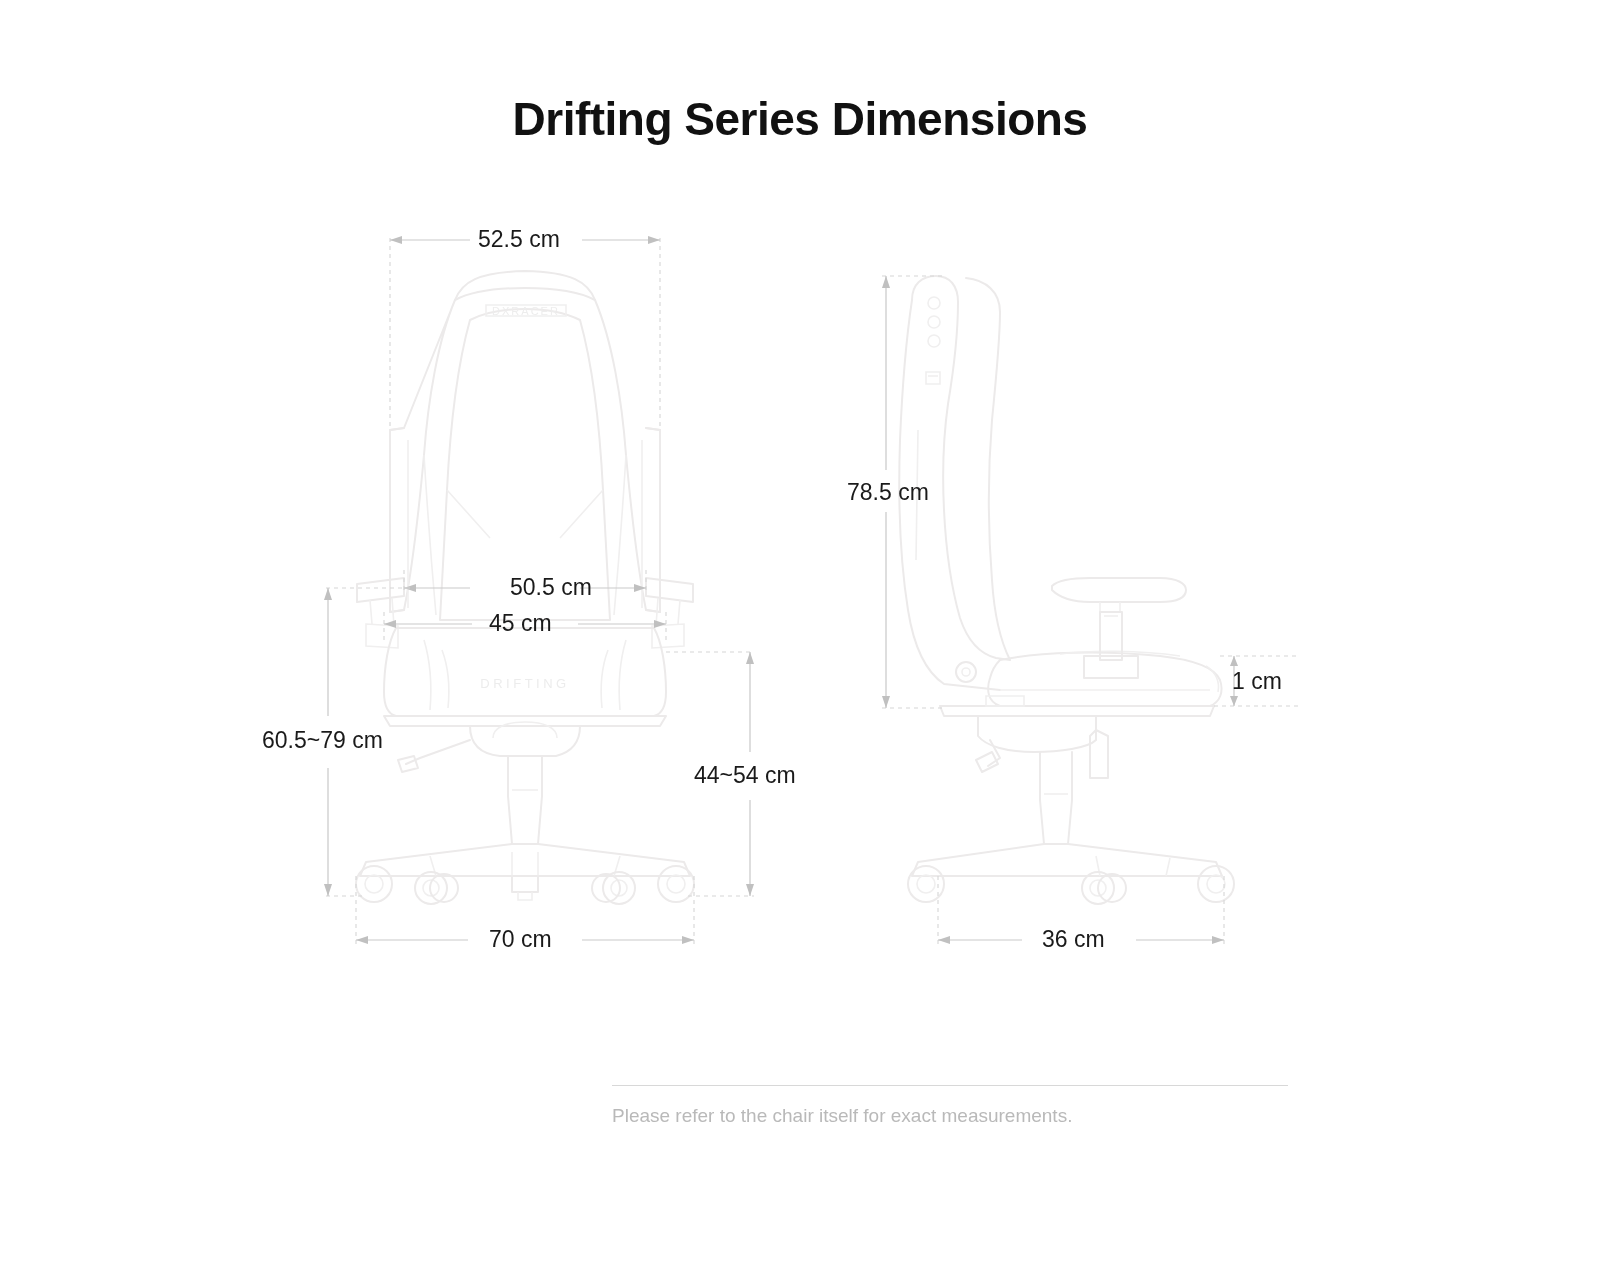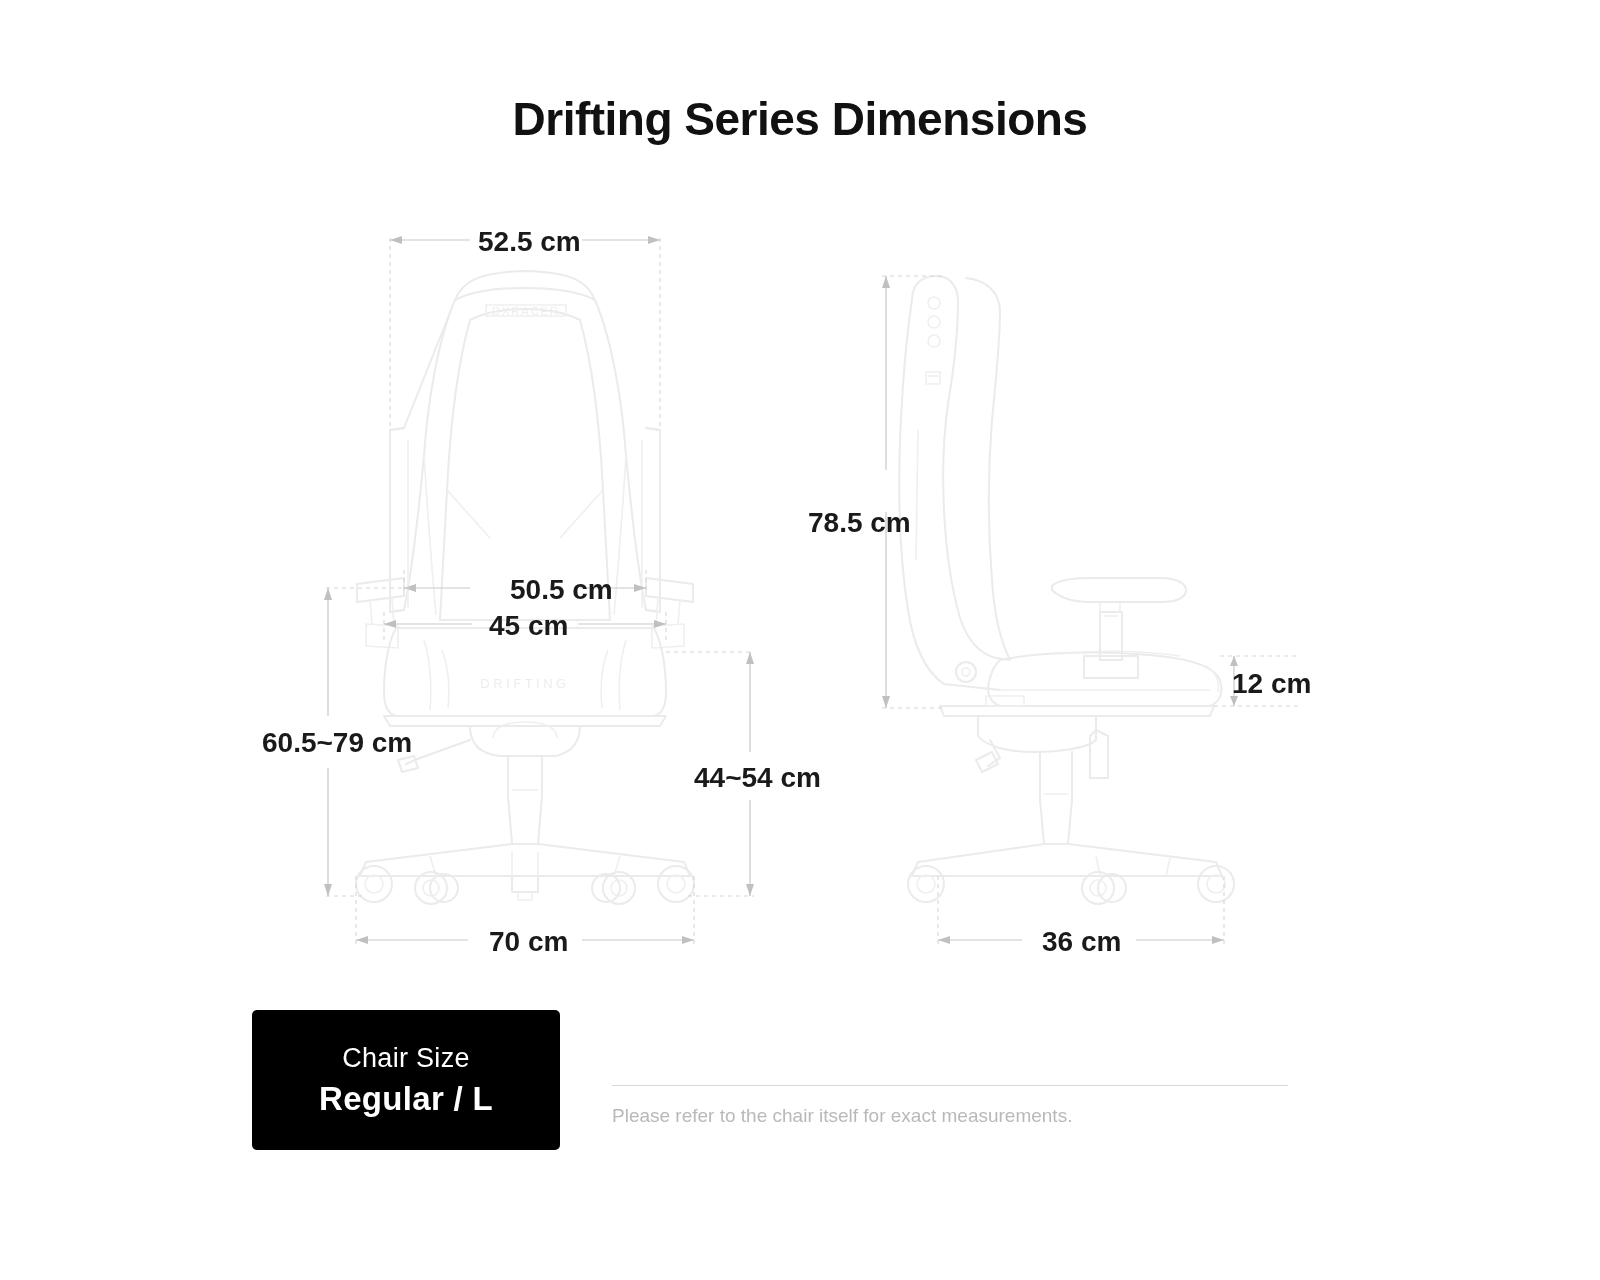--- a/index.html
+++ b/index.html
@@ -26,22 +26,22 @@
     left: 0;
     width: 1600px;
     text-align: center;
     font-size: 46px;
     font-weight: bold;
     letter-spacing: -0.5px;
     color: #111111;
   }
   .dim-label {
     position: absolute;
-    font-size: 28px;
-    font-weight: bold;
+    font-size: 23px;
+    font-weight: normal;
     color: #1a1a1a;
     white-space: nowrap;
   }
   #badge {
     position: absolute;
     left: 252px;
     top: 1010px;
     width: 308px;
     height: 140px;
     background: #000000;
@@ -328,29 +328,25 @@
   <div class="dim-label" style="left:478px; top:574px;margin-left:32px;">50.5 cm</div>
 
   <div class="dim-label" style="left:489px; top:610px;">45 cm</div>
 
   <div class="dim-label" style="left:262px; top:727px;">60.5~79 cm</div>
 
   <div class="dim-label" style="left:694px; top:762px;">44~54 cm</div>
 
   <div class="dim-label" style="left:489px; top:926px;">70 cm</div>
 
-  <div class="dim-label" style="left:808px; top:479px;margin-top:28px;">78.5 cm</div>
-
-  <div class="dim-label" style="left:1232px; top:668px;">12 cm</div>
+  <div class="dim-label" style="left:847px; top:479px;">78.5 cm</div>
+
+  <div class="dim-label" style="left:1232px; top:668px;">1 cm</div>
 
   <div class="dim-label" style="left:1042px; top:926px;">36 cm</div>
 
-  <div id="badge">
-    <div class="b-line1">Chair Size</div>
-    <div class="b-line2">Regular / L</div>
-  </div>
 
   <div id="disclaimer">
     <div class="rule"></div>
     <div>Please refer to the chair itself for exact measurements.</div>
   </div>
 
 </div>
 
 </body></html>

